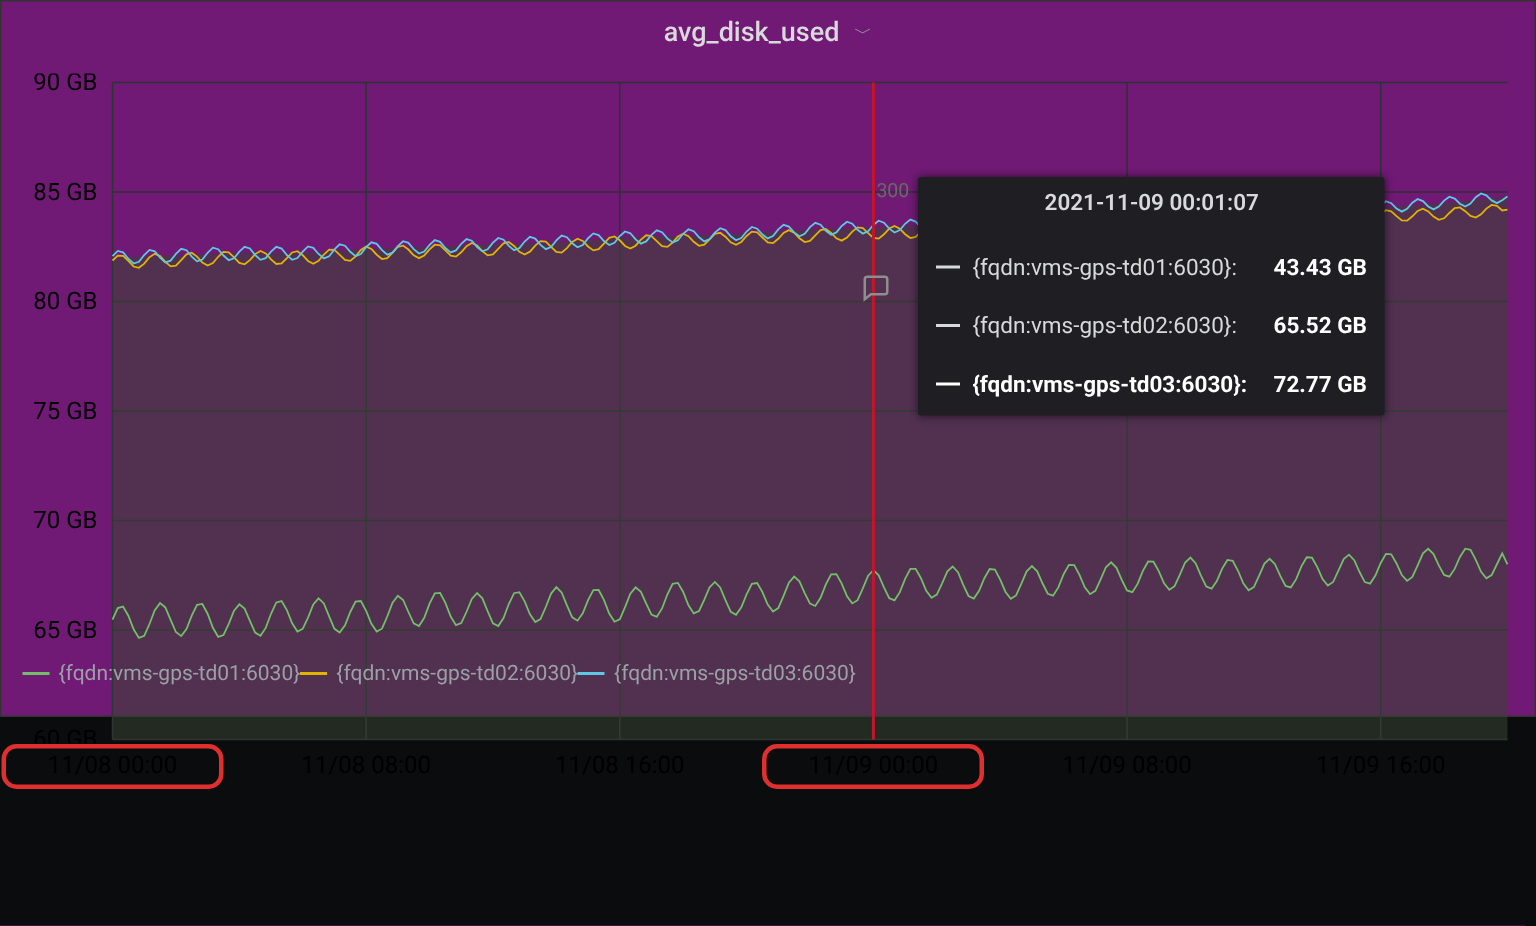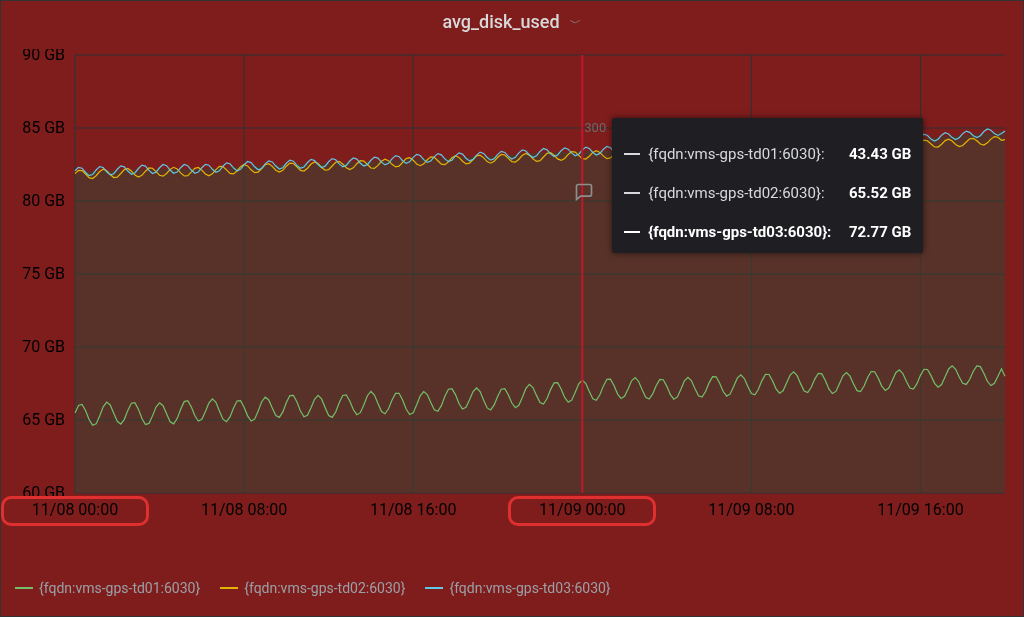--- a/index.html
+++ b/index.html
@@ -8,22 +8,22 @@
     font-family: -apple-system, BlinkMacSystemFont, "Segoe UI", Roboto, Helvetica, Arial, sans-serif;
     color: #ccccdc;
     width: 1024px;
     height: 617px;
     overflow: hidden;
     position: relative;
   }
   .panel {
     position: absolute;
     left: 0; top: 0;
-    width: 1024px; height: 617px;
-    background: #7f1d1d;
+    width: 1024px; height: 478px;
+    background: #701a75;
     border: 1px solid #333;
   }
   .title-row {
     text-align: center;
     padding-top: 10px;
     padding-bottom: 6px;
   }
   .title-text {
     color: #d8d9da;
     font-size: 18px;
@@ -62,21 +62,20 @@
     border: 3px solid #e02f2f;
     border-radius: 10px;
     background: transparent;
     pointer-events: none;
   }
   .legend-row {
     position: absolute;
     left: 14px;
     bottom: 20px;
     display: flex;
-    gap: 20px;
     align-items: center;
     font-size: 14px;
     color: #9aa0a6;
   }
   .legend-item { display: flex; align-items: center; gap: 6px; }
   .legend-swatch { display:inline-block; width: 18px; height: 0; border-top: 2px solid; }
   .sw-a { border-color:#73bf69; }
   .sw-b { border-color:#e0b400; }
   .sw-c { border-color:#5ec8e5; }
   .tooltip {
@@ -182,20 +181,21 @@
     <div id="hl0" class="highlight-box" style="left: -14px; top: 447px; width: 148px; height: 30px;"></div>
     <div id="hl1" class="highlight-box" style="left: 493.273px; top: 447px; width: 148px; height: 30px;"></div>
 
     <div id="tooltip" class="tooltip" style="left: 597.273px; top: 68.78px;">
       <div class="corner-badge">300</div>
       <div class="comment-icon">
         <svg width="20" height="20" viewBox="0 0 24 24" fill="none" stroke="#8e8e8e" stroke-width="2">
           <path d="M21 15a2 2 0 0 1-2 2H8l-5 4V5a2 2 0 0 1 2-2h14a2 2 0 0 1 2 2z"></path>
         </svg>
       </div>
+      <div class="ts">2021-11-09 00:01:07</div>
       <div id="tooltip-rows">
           <div class="row">
             <span class="sw sw-a"></span>
             <span class="lab">{fqdn:vms-gps-td01:6030}:</span>
             <span class="val">43.43 GB</span>
           </div>
           <div class="row">
             <span class="sw sw-b"></span>
             <span class="lab">{fqdn:vms-gps-td02:6030}:</span>
             <span class="val">65.52 GB</span>

